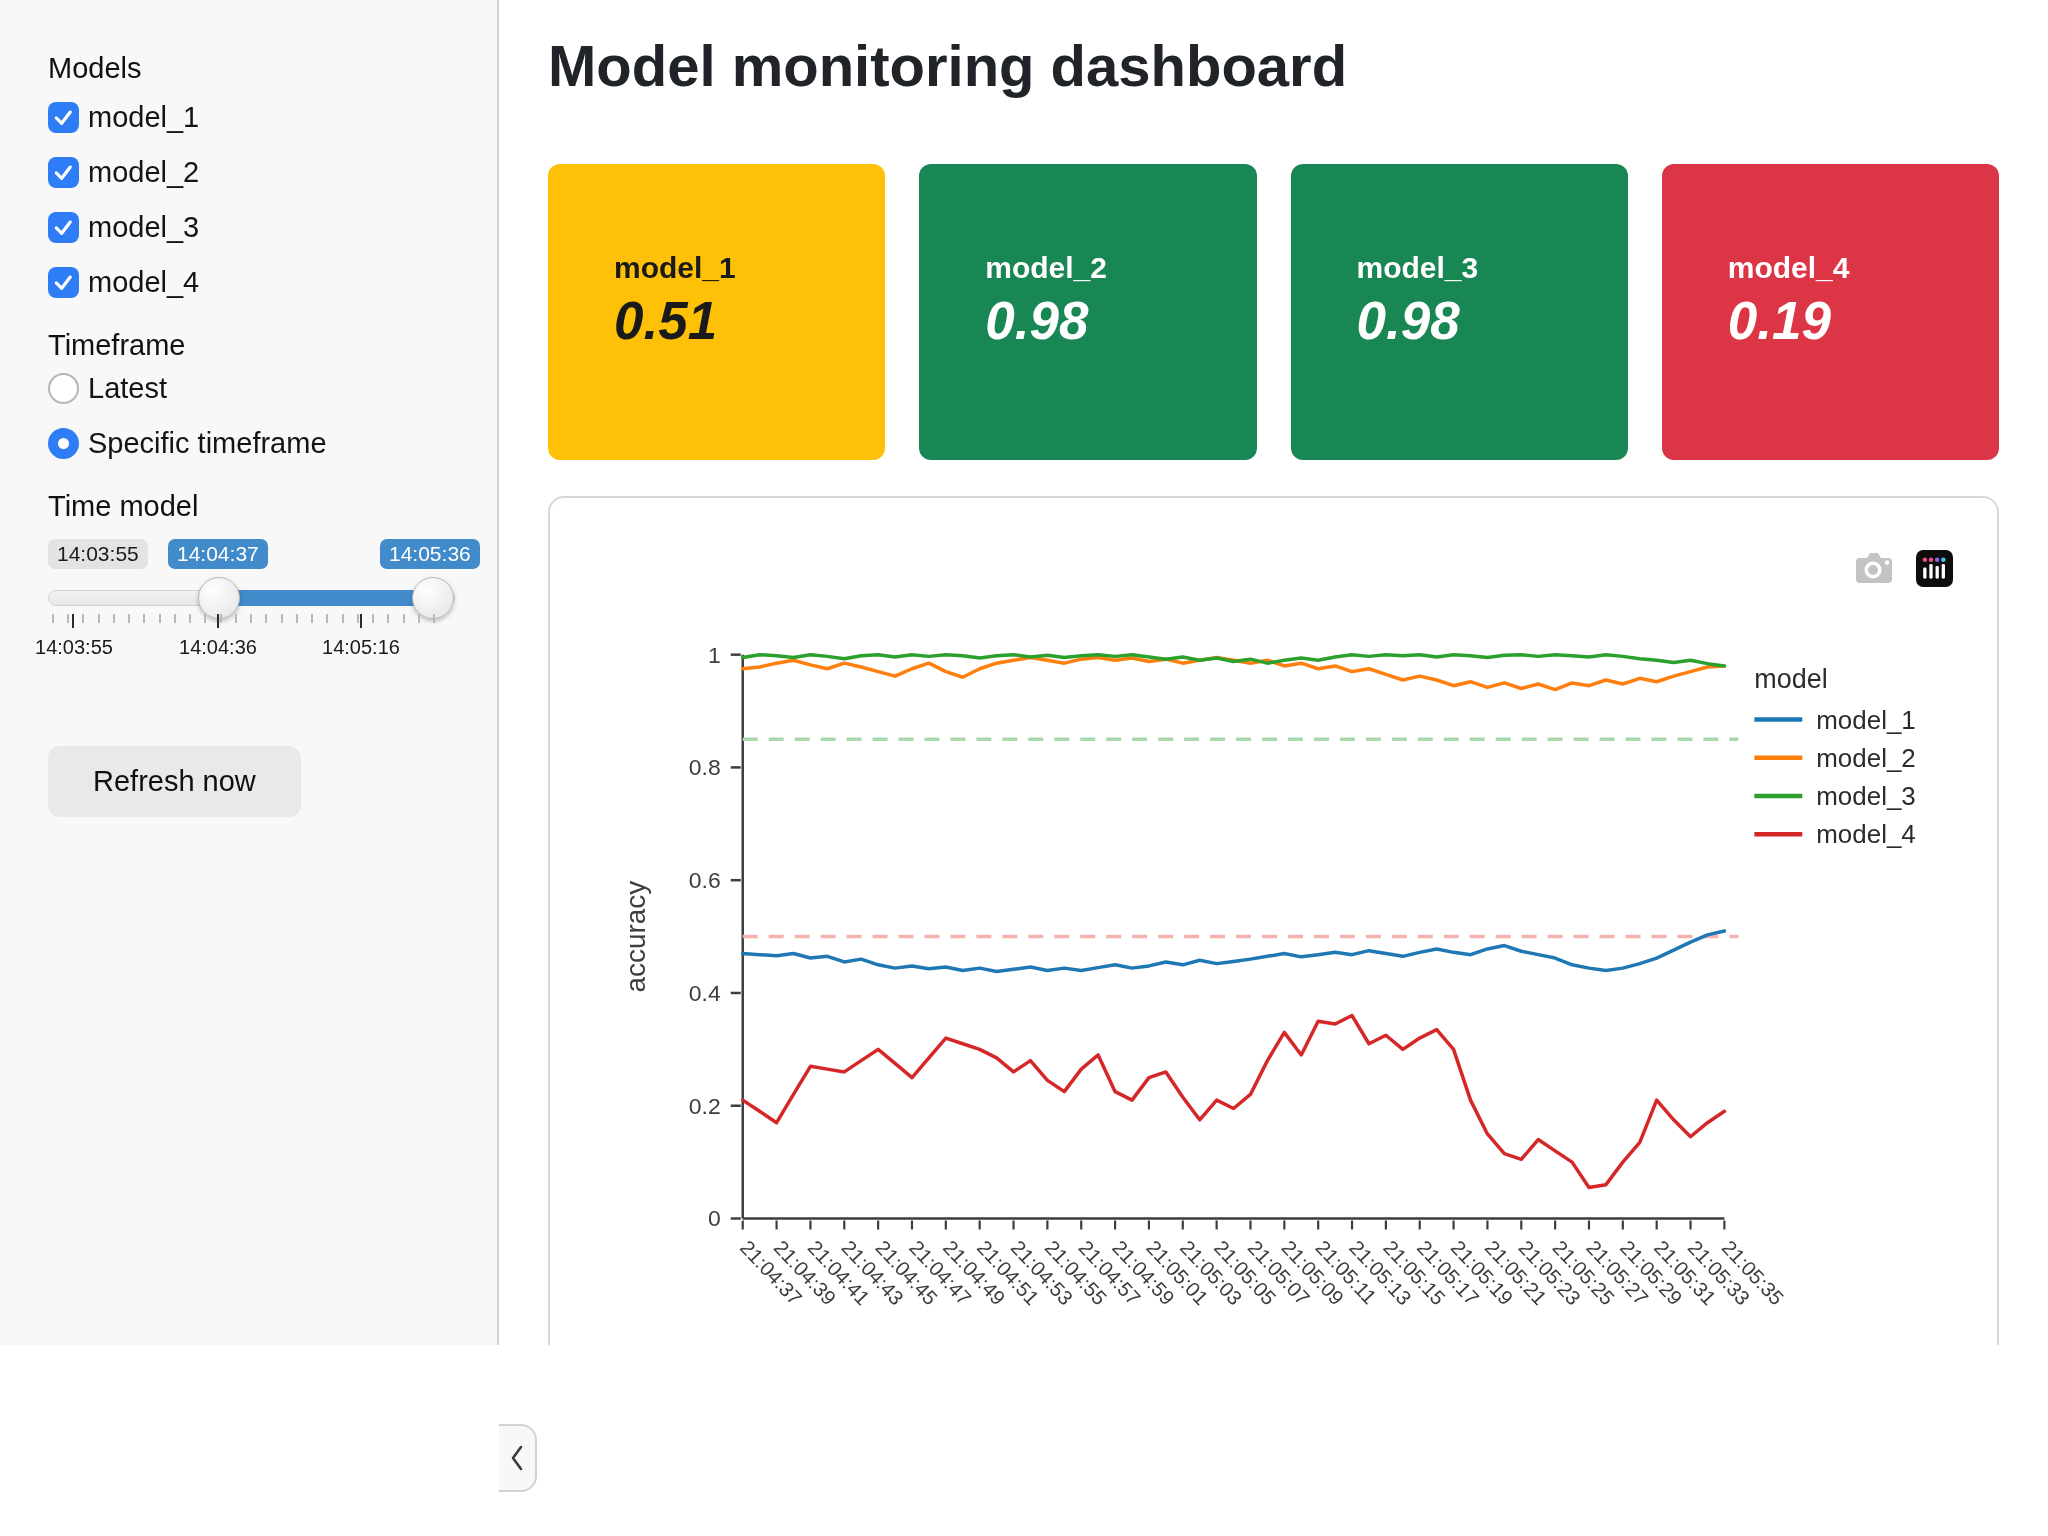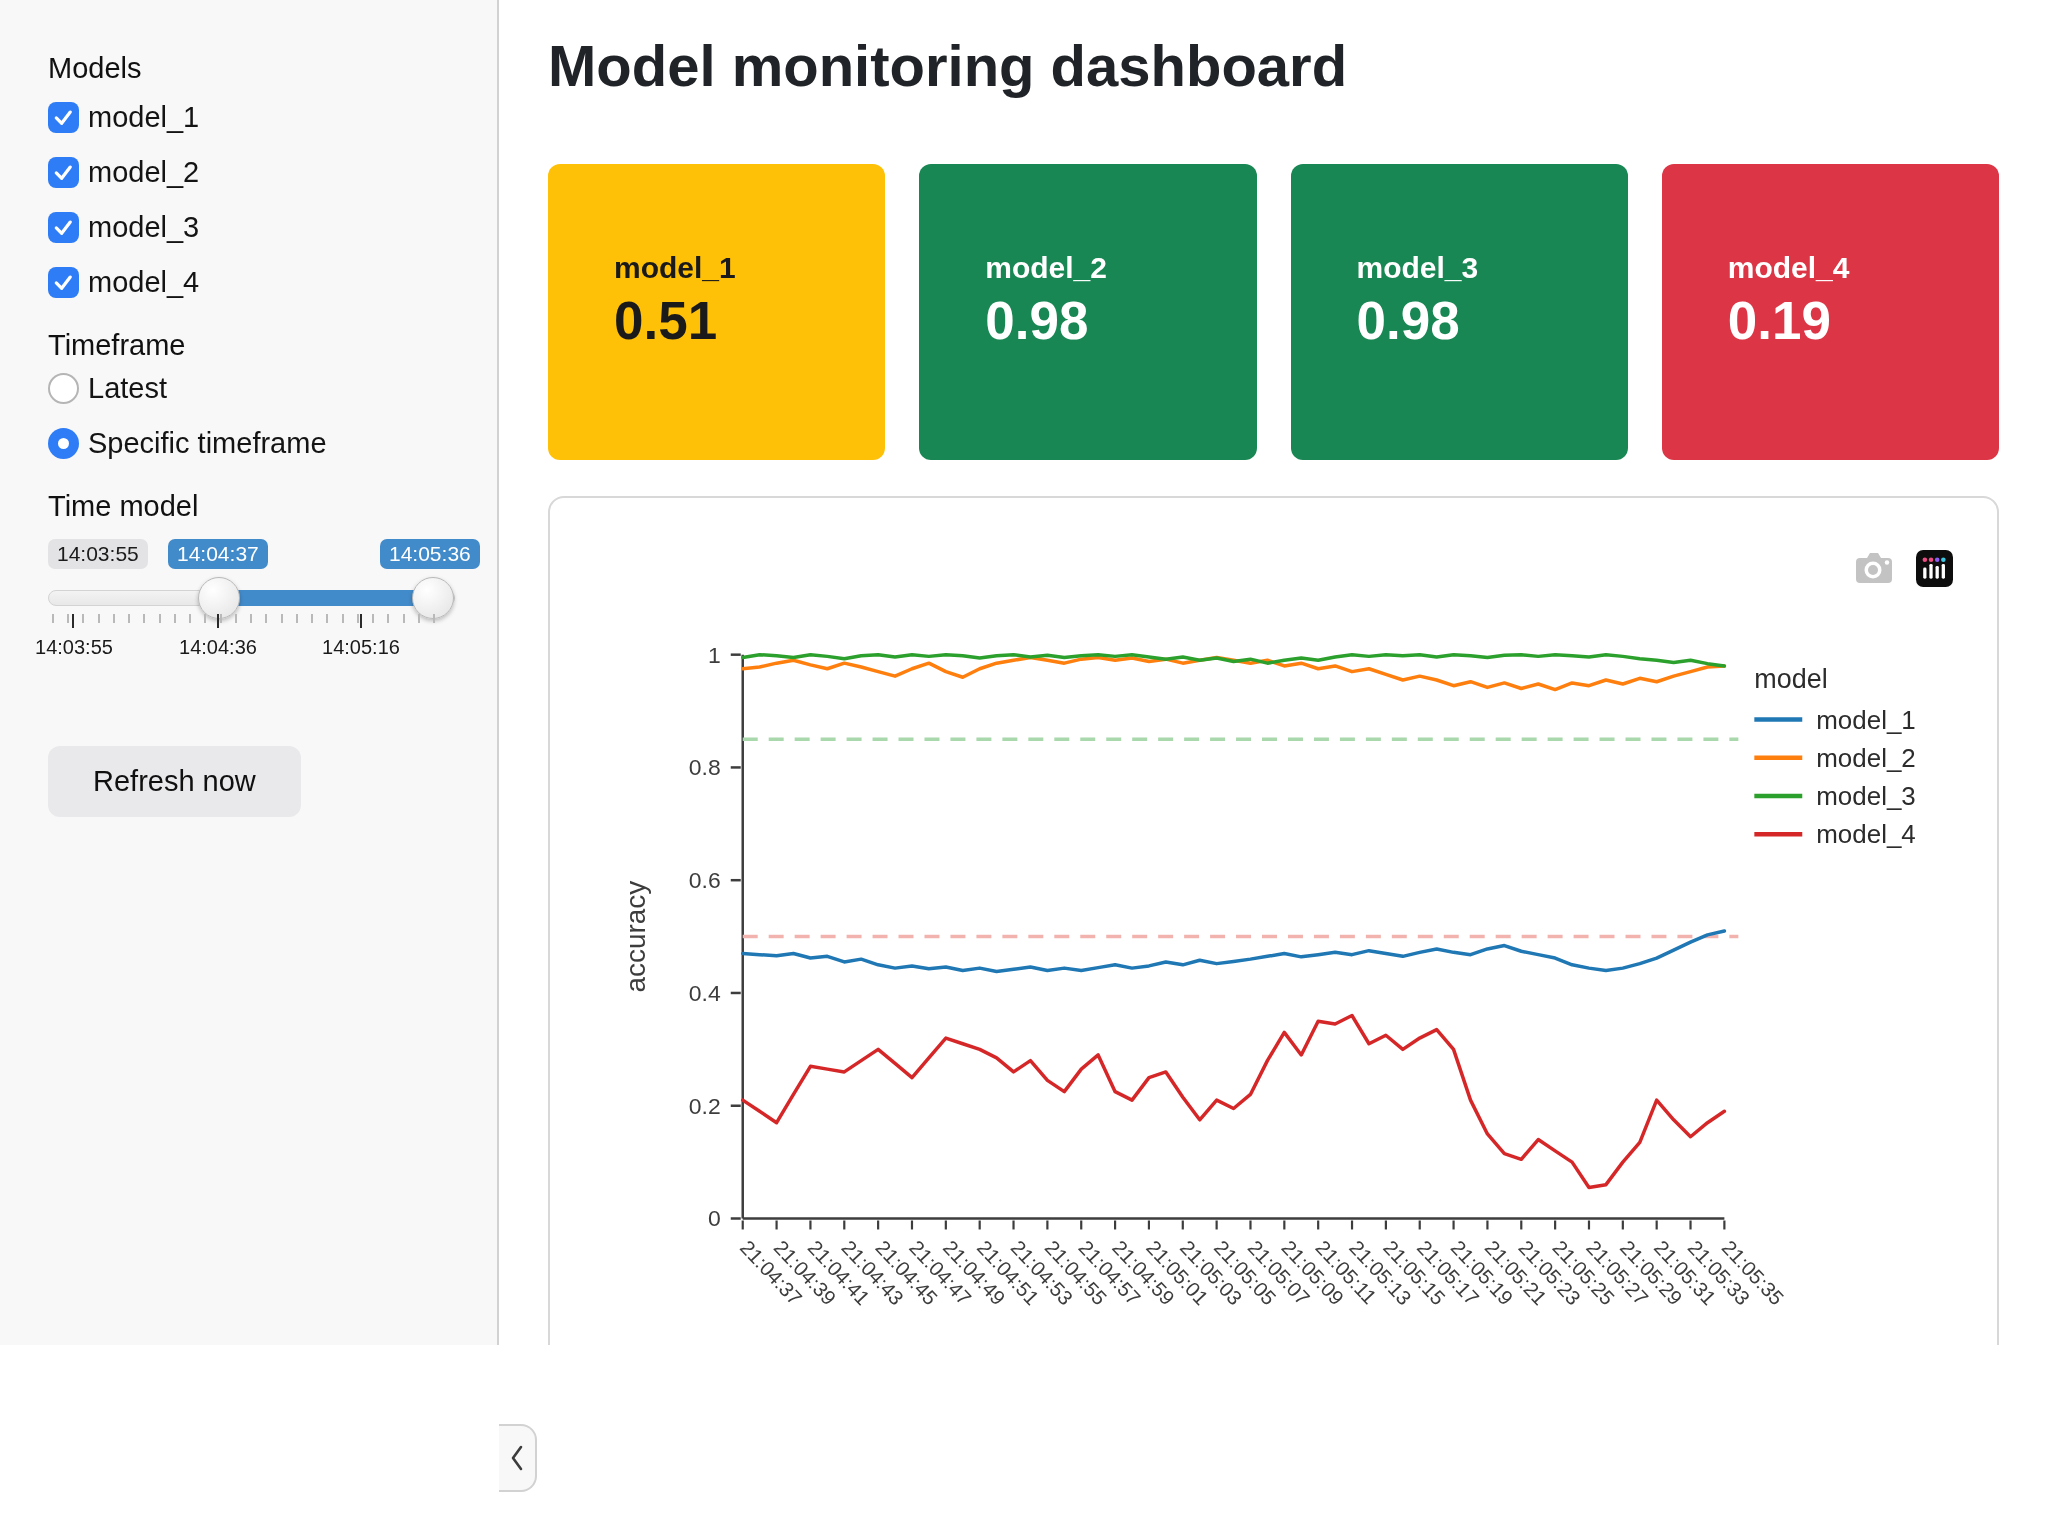--- a/index.html
+++ b/index.html
@@ -42,21 +42,21 @@
   .collapse-tab{position:absolute;left:499px;top:1424px;width:36px;height:64px;background:#f8f8f8;
     border:2px solid #d2d2d2;border-left:none;border-radius:0 16px 16px 0;
     display:flex;align-items:center;justify-content:center;cursor:pointer;z-index:5;}
 
   
   main{flex:1;padding:0 49px;overflow:hidden;}
   h1{margin:34px 0 66px;font-size:58px;line-height:1.1;font-weight:700;color:#202327;}
   .cards{display:flex;gap:34px;}
   .value-box{flex:1;height:296px;border-radius:12px;box-sizing:border-box;padding:86px 20px 0 66px;}
   .vb-label{font-size:30px;font-weight:600;line-height:1.2;margin-bottom:5px;}
-  .vb-value{font-size:53px;font-weight:600;line-height:1.15;}
+  .vb-value{font-size:53px;font-weight:600;line-height:1.15;font-style:italic;}
   .chart-card{position:relative;margin-top:36px;height:964px;border:2px solid #d8d8d8;border-radius:16px;background:#fff;box-sizing:border-box;}
   .chart-card svg.plot{position:absolute;inset:0;width:100%;height:100%;}
   .modebar{position:absolute;top:52px;right:44px;display:flex;gap:22px;z-index:2;}
   .mb-btn{display:inline-flex;cursor:pointer;}
   .peek{margin-top:36px;height:60px;border:2px solid #d8d8d8;border-bottom:none;border-radius:16px 16px 0 0;background:#fff;}
   #chart text{font-family:"Liberation Sans",sans-serif;}
 </style>
 </head>
 <body>
 

